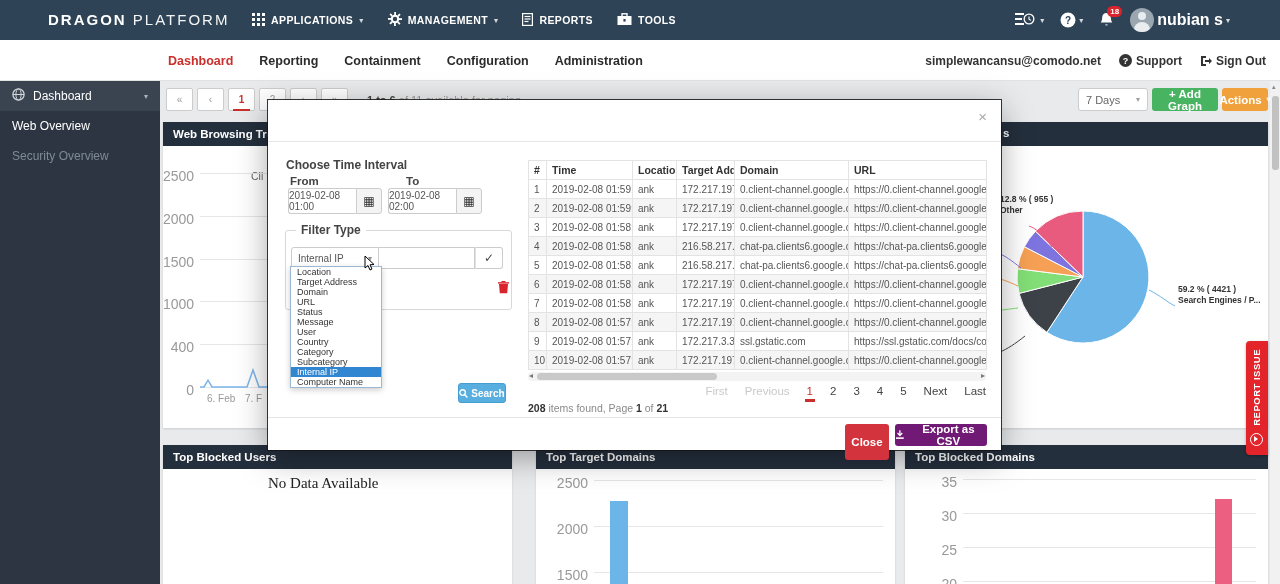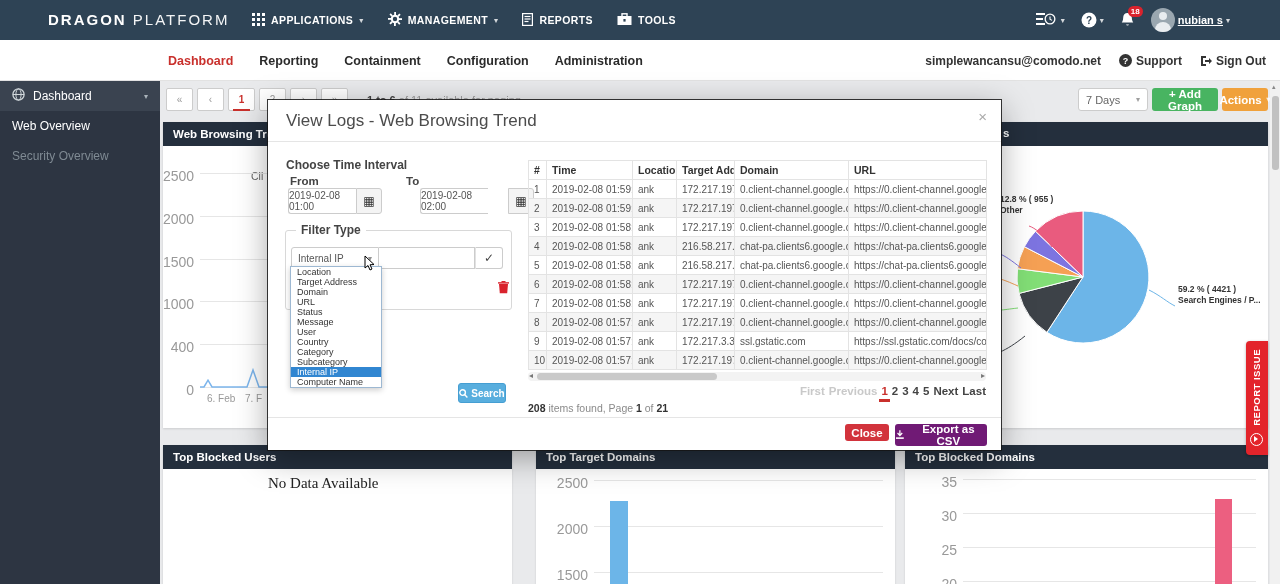--- a/index.html
+++ b/index.html
@@ -17,21 +17,21 @@
   .brand span { font-weight:300; opacity:.95; }
   .topmenu { position:absolute; left:252px; top:0; height:40px; display:flex; align-items:center; gap:24px; }
   .topmenu-item { display:flex; align-items:center; gap:6px; font-size:10.5px; font-weight:bold; letter-spacing:.4px; cursor:pointer; }
   .caret { font-size:8px; opacity:.8; }
   .topbar-right { position:absolute; right:50px; top:0; height:40px; display:flex; align-items:center; gap:16px; }
   .iconbtn { display:flex; align-items:center; gap:3px; cursor:pointer; }
   .badge { position:absolute; top:-6px; right:-8px; background:#d9232d; color:#fff; font-size:8px; font-weight:bold; border-radius:7px; padding:1px 3px; }
   .avatar { width:24px; height:24px; border-radius:50%; background:#9aa7b0; position:relative; overflow:hidden; }
   .avatar:before { content:""; position:absolute; left:8px; top:4px; width:8px; height:8px; border-radius:50%; background:#e9edf0; }
   .avatar:after { content:""; position:absolute; left:4px; top:14px; width:16px; height:12px; border-radius:8px 8px 0 0; background:#e9edf0; }
-  .uname { font-size:11px; font-weight:bold;text-decoration:underline; }
+  .uname { font-size:16px; font-weight:bold; }
 
   
   .subbar { position:absolute; left:0; top:40px; width:1280px; height:41px; background:#fff; border-bottom:1px solid #e2e2e2; z-index:19; }
   .product { position:absolute; left:0; top:0; width:160px; height:41px; background:#d2222a; color:#fff; font-size:10.5px; display:flex; align-items:center; justify-content:center; letter-spacing:.3px; }
   .product b { font-weight:800; margin-right:4px; }
   .subnav-items { position:absolute; left:168px; top:0; height:41px; display:flex; align-items:center; gap:26px; }
   .subnav-item { font-size:12.5px; font-weight:bold; color:#2b2b2b; cursor:pointer; }
   .subnav-item.active { color:#c9302c; }
   .subbar-right { position:absolute; right:14px; top:0; height:41px; display:flex; align-items:center; gap:18px; }
   .email { font-size:12px; font-weight:bold; color:#333; }
@@ -85,21 +85,21 @@
 
   table.logs { border-collapse:collapse; width:458px; table-layout:fixed; }
   table.logs th, table.logs td { border:1px solid #e3e3e3; font-size:10px; color:#555; padding:0 5px; height:19px; overflow:hidden; white-space:nowrap; text-align:left; }
   table.logs th { font-size:10.5px; font-weight:bold; color:#333; background:#fff; }
   table.logs tr.even td { background:#f5f5f5; }
   .hscroll { position:absolute; height:9px; background:#f3f3f3; border-radius:4px; }
   .hthumb { position:absolute; top:1px; height:7px; background:#c9c9c9; border-radius:4px; }
   .harrow { position:absolute; font-size:8px; color:#777; top:-1px; }
   .summary { position:absolute; font-size:10.5px; color:#8a8a8a; }
   .summary b { color:#333; }
-  .mpag { position:absolute; display:flex; gap:4px; font-size:11.5px; font-weight:bold; color:#444; }
+  .mpag { position:absolute; display:flex; gap:17px; font-size:11.5px; font-weight:normal; color:#444; }
   .mpag .pg { cursor:pointer; position:relative; }
   .mpag .pg.dis { color:#c9c9c9; cursor:default; }
   .mpag .pg.act { color:#c9302c; }
   .mpag .pg.act:after { content:""; position:absolute; left:-2px; right:-2px; bottom:-5px; height:3px; background:#c9302c; }
   .modal-f { position:absolute; left:0; right:0; top:317px; border-top:1px solid #e5e5e5; }
   .btn-red { background:#d2333c; }
   .btn-csv { background:#701a75; }
 
   
   .report { position:absolute; left:1246px; top:341px; width:22px; height:114px; background:#e3242b; border-radius:4px 0 0 4px; z-index:40; box-shadow:0 1px 3px rgba(0,0,0,.3); cursor:pointer; }
@@ -352,32 +352,31 @@
         <div class="gridline" style="left: 58px; right: 12px; top: 78px;"></div>
         <div class="tick" style="left: 10px; width: 42px; top: 73px;">25</div>
         <div class="gridline" style="left: 58px; right: 12px; top: 112px;"></div>
         <div class="tick" style="left: 10px; width: 42px; top: 107px;">20</div>
         <div class="bar" style="left: 310px; width: 17px; top: 30.4px; bottom: -30px; background: rgb(236, 95, 128);"></div>
       </div>
   </div>
 
   <div class="modal">
     <div class="modal-h">
-      <div class="modal-title">View Logs - Web Browsing Trend</div>
       <div class="modal-x">×</div>
     </div>
 
     <div class="abs lbl-b" style="left:18px; top:58px;">Choose Time Interval</div>
     <div class="abs lbl-b" style="left:22px; top:75px; font-size:11.5px;">From</div>
     <div class="inp-group" style="left:20px; top:88px;">
       <span class="inp">2019-02-08 01:00</span>
       <span class="inp-addon">▦</span>
     </div>
     <div class="abs lbl-b" style="left:138px; top:75px; font-size:11.5px;">To</div>
-    <div class="inp-group" style="left:152px; top:88px;gap:20px;">
+    <div class="inp-group" style="left:120px; top:88px;">
       <span class="inp">2019-02-08 02:00</span>
       <span class="inp-addon">▦</span>
     </div>
 
     <div class="fieldset" style="left:17px; top:130px; width:227px; height:80px;">
       <span class="legend">Filter Type</span>
       <div class="filter-select" style="left:5px; top:16px;">
         <span>Internal IP</span>
         <span class="caret" style="color:#777">▾</span>
       </div>
@@ -534,21 +533,21 @@
         <span class="pg act">1</span>
         <span class="pg">2</span>
         <span class="pg">3</span>
         <span class="pg">4</span>
         <span class="pg">5</span>
         <span class="pg">Next</span>
         <span class="pg">Last</span>
       </div>
 
     <div class="modal-f">
-      <button class="btn btn-red abs" style="left:577px; top:6px; width:44px; height:17px;">Close</button>
+      <button class="btn btn-red abs" style="left:577px; top:6px; width:44px; height:36px;">Close</button>
       <button class="btn btn-csv abs" style="left:627px; top:6px; width:92px; height:22px;">
         <svg width="10" height="10" viewBox="0 0 10 10">
             <path d="M5 0 v5 M2.6 3 L5 5.6 L7.4 3" stroke="#fff" stroke-width="1.3" fill="none"></path>
             <rect x="1" y="7.4" width="8" height="1.6" fill="#fff"></rect>
           </svg>
         <span>Export as CSV</span>
       </button>
     </div>
   </div>
 

